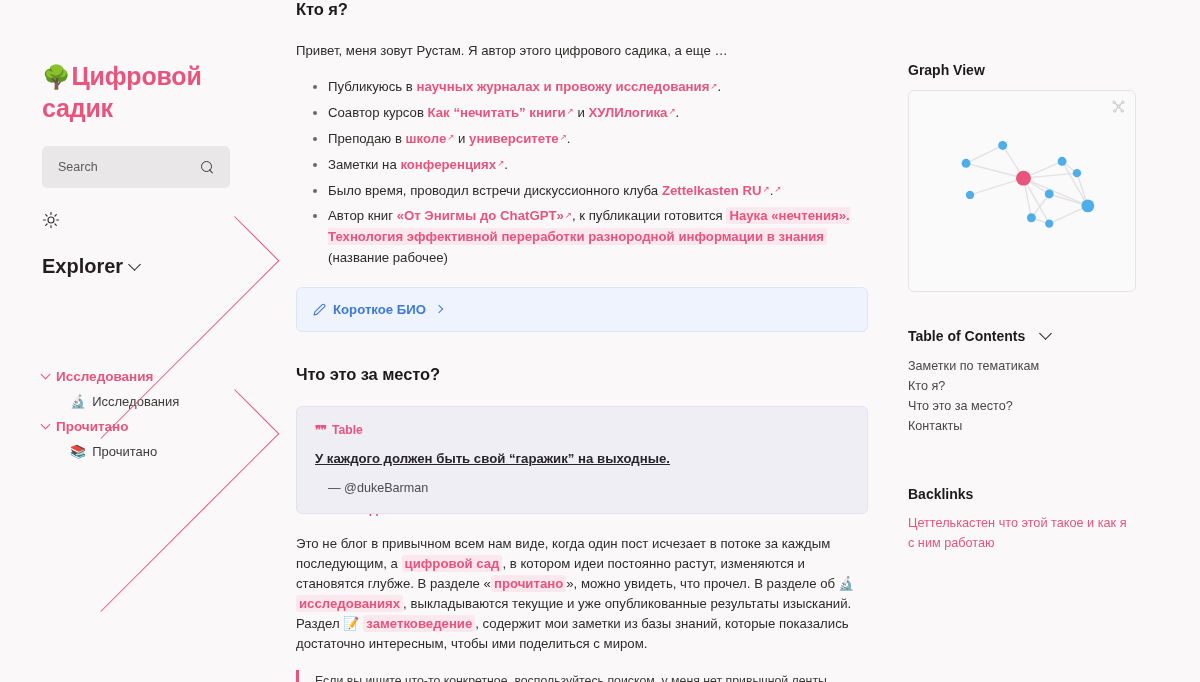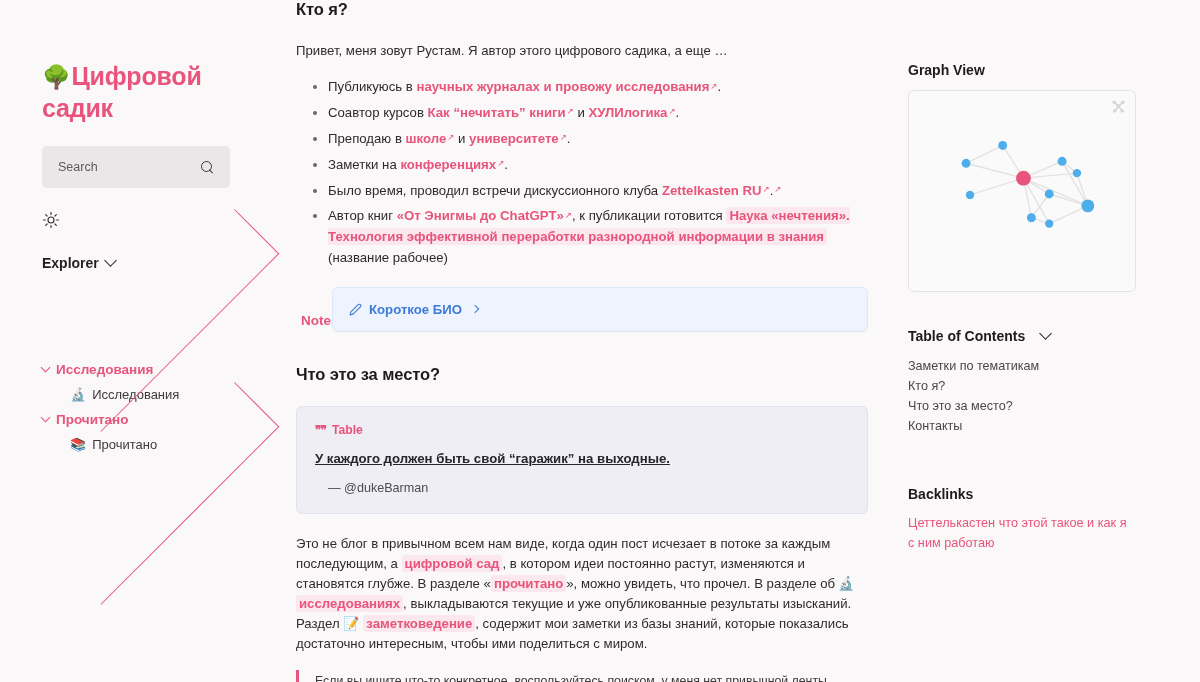--- a/index.html
+++ b/index.html
@@ -78,21 +78,21 @@
   }
   .theme-toggle {
     width: 18px; height: 18px;
     margin-bottom: 26px;
     cursor: pointer;
   }
   .explorer-header {
     display: flex;
     align-items: center;
     gap: 7px;
-    font-size: 14px;
+    font-size: 20px;
     font-weight: 700;
     color: #231f20;
     margin-bottom: 13px;
     cursor: pointer;
   }
   .chev {
     display: inline-block;
     width: 9px; height: 9px;
     border-right: 1.7px solid currentColor;
     border-bottom: 1.7px solid currentColor;
@@ -186,21 +186,20 @@
 
   
   .callout {
     border-radius: 6px;
     padding: 14px 16px;
     margin: 18px 0 8px 0;
   }
   .callout.note {
     background: #eef3fd;
     border: 1px solid #dbe6fa;
-    margin-left: 36px;
   }
   .callout.note .ct {
     display: flex;
     align-items: center;
     gap: 7px;
     font-size: 13.2px;
     font-weight: 700;
     color: #3e7bd6;
     cursor: pointer;
   }

